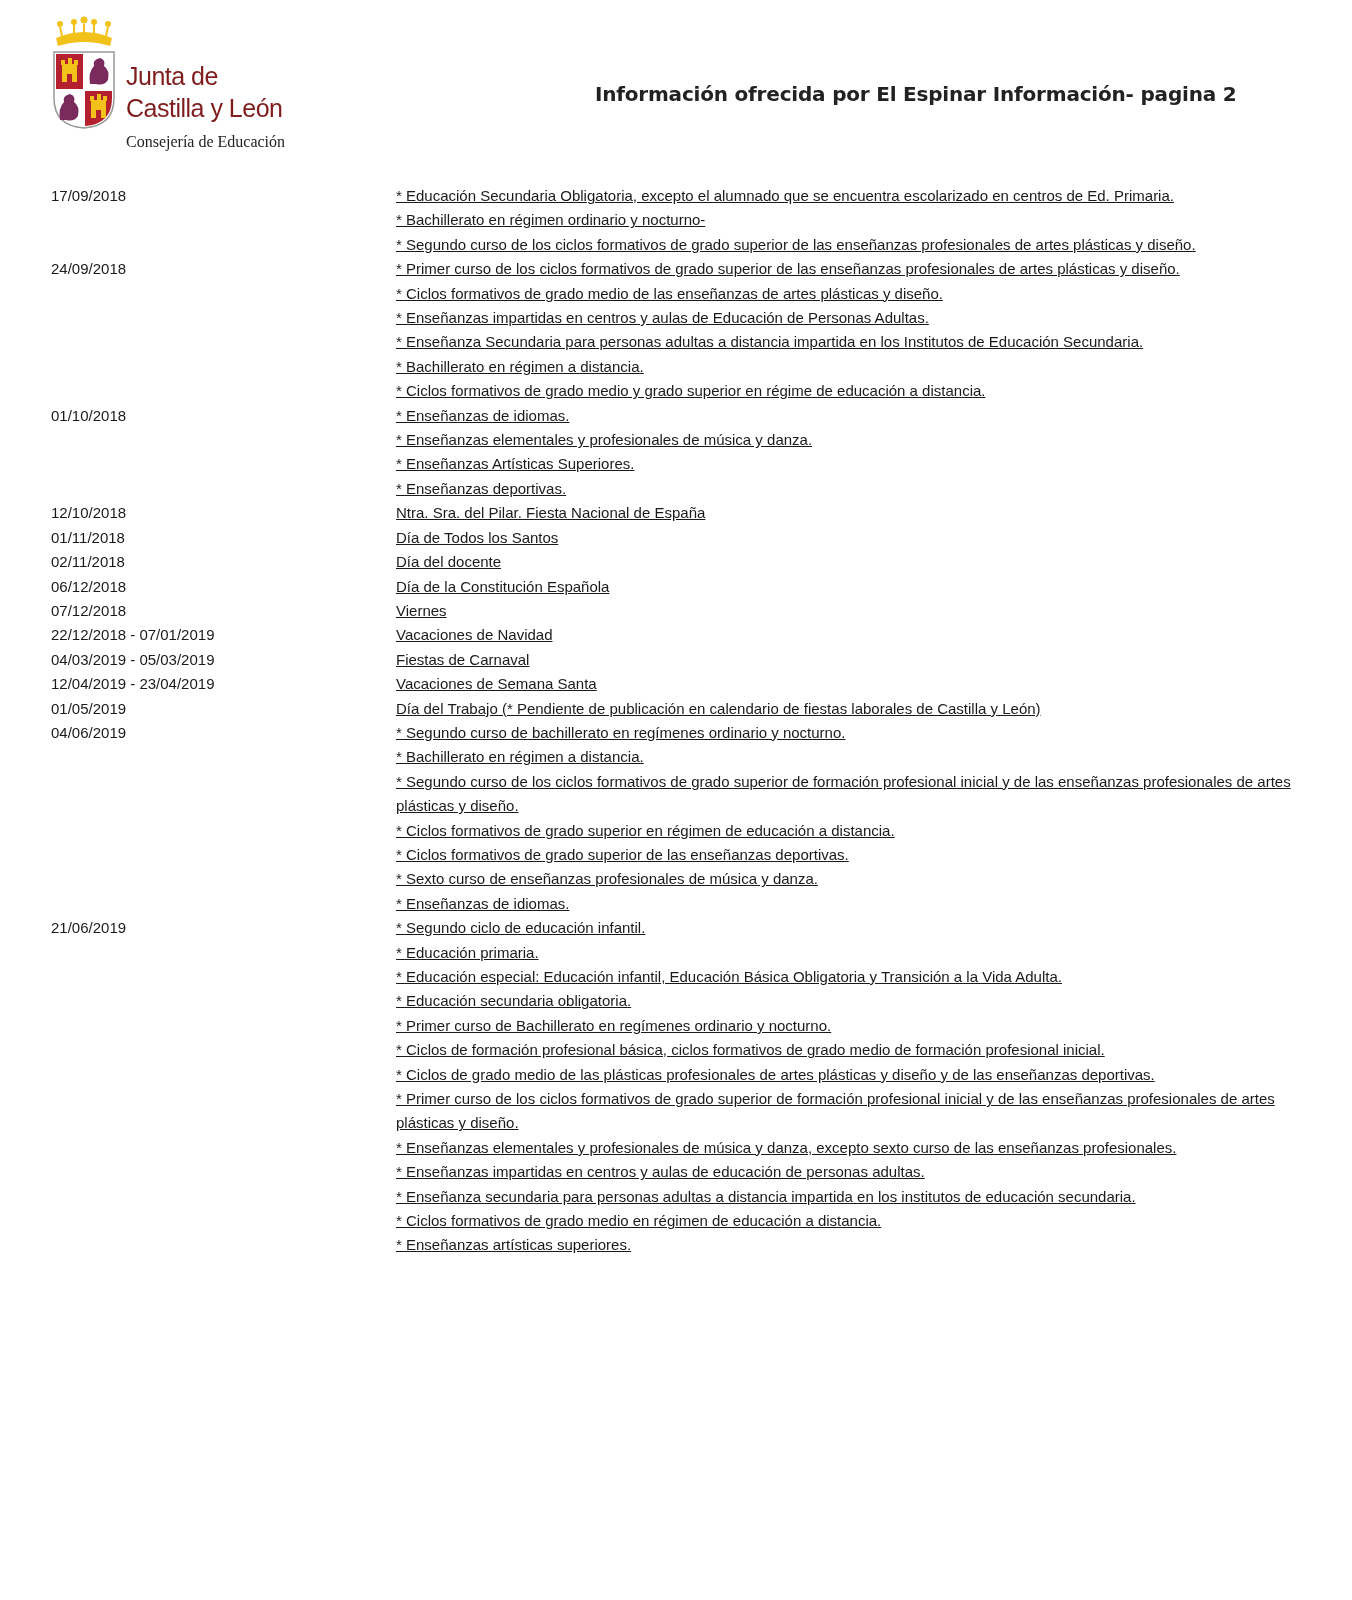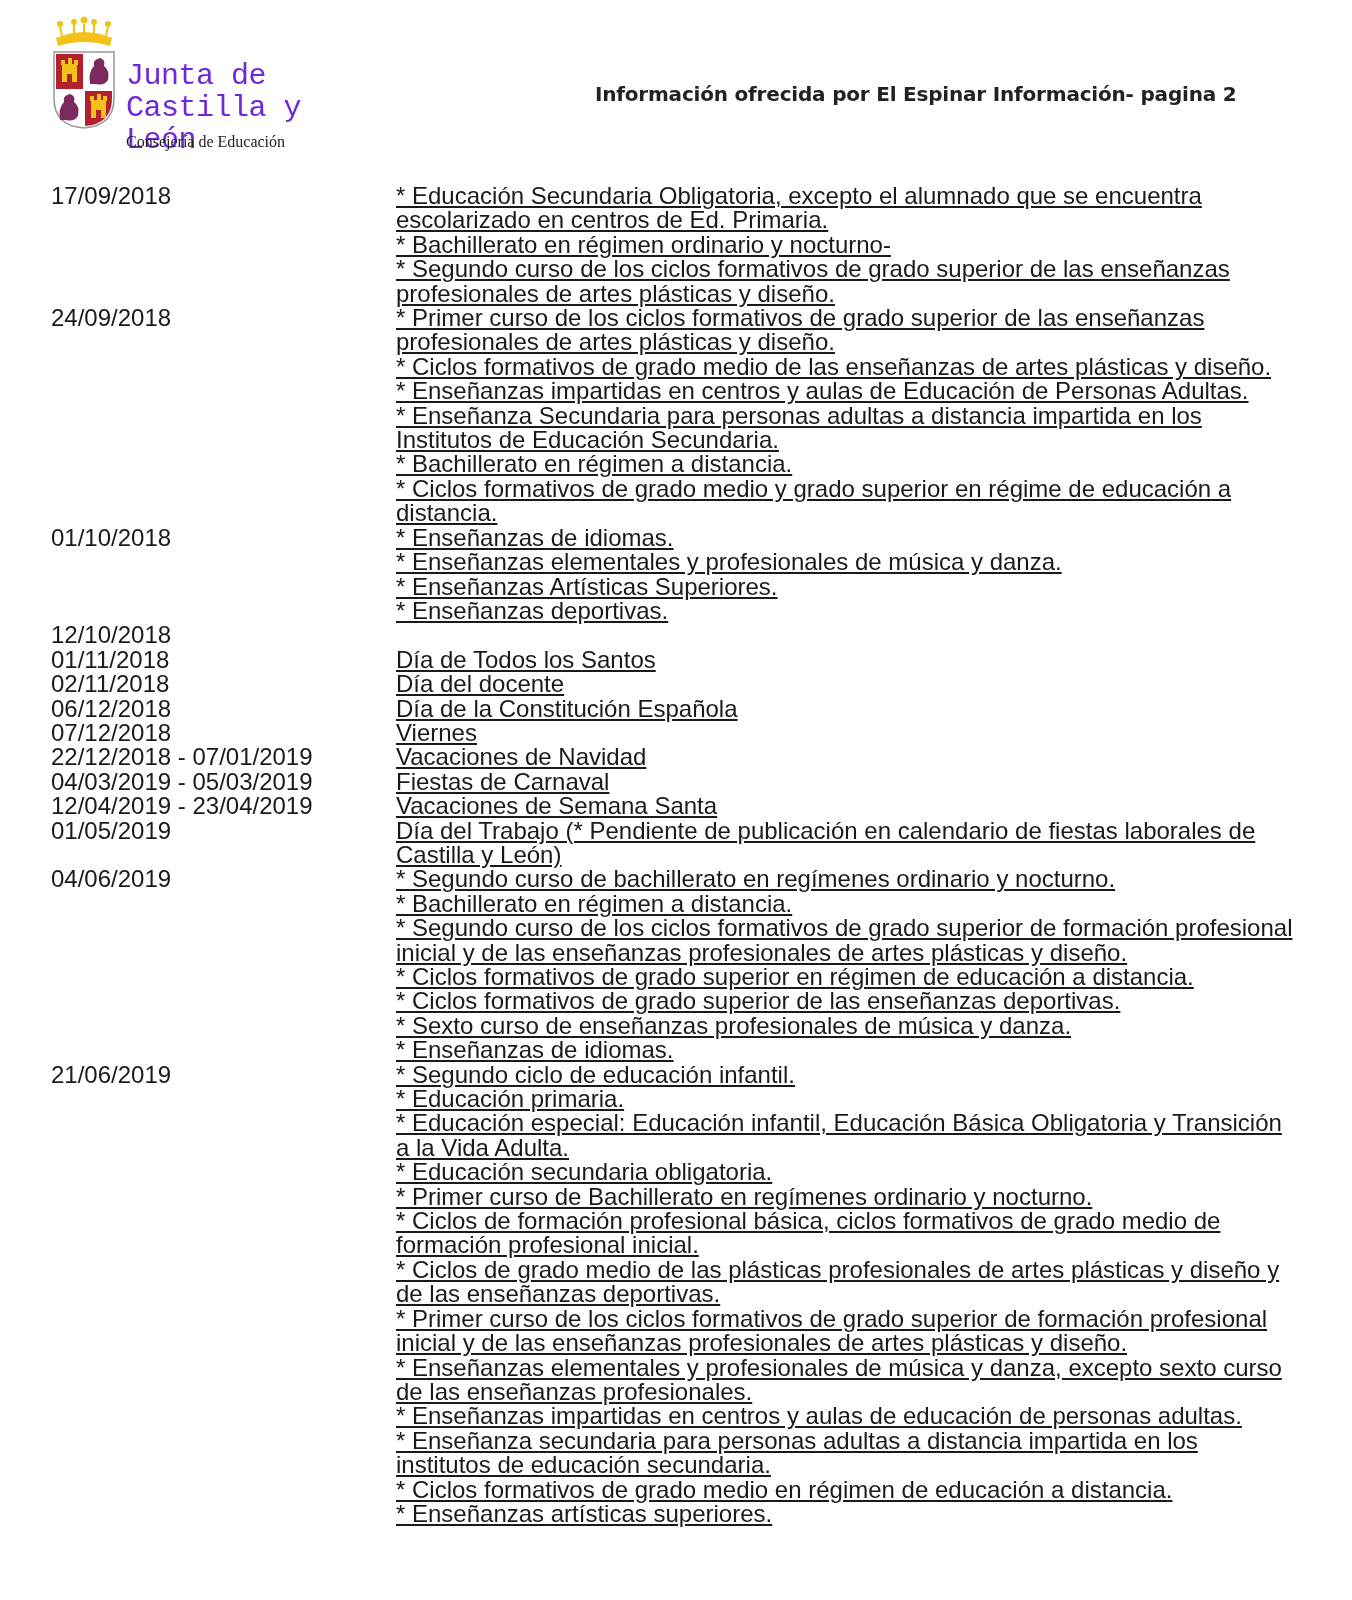--- a/index.html
+++ b/index.html
@@ -1,24 +1,24 @@
 <!DOCTYPE html>
 <html><head>
 <meta charset="utf-8">
 <style>
   html, body { margin: 0; padding: 0; background: #ffffff; }
   body { width: 1352px; height: 1600px; position: relative; overflow: hidden; color: #111; }
   .header { position: absolute; left: 0; top: 0; width: 1352px; height: 170px; }
   .logo { position: absolute; left: 52px; top: 16px; width: 320px; height: 145px; }
   .crown { position: absolute; left: 0; top: 0; width: 64px; height: 32px; }
   .shield { position: absolute; left: 0; top: 34px; width: 64px; height: 80px; }
-  .logo-title { position: absolute; left: 74px; top: 44px; font-family: Liberation Mono, monospace; font-size: 30px; line-height: 32px; font-weight: 500; color: #6d28d9; letter-spacing: -0.5px; }
+  .logo-title { position: absolute; left: 74px; top: 44px; font-family: Liberation Sans, sans-serif; font-size: 25px; line-height: 32px; font-weight: 500; color: #7f1d1d; letter-spacing: -0.5px; }
   .logo-sub { position: absolute; left: 74px; top: 117px; font-family: Liberation Serif, serif; font-size: 16px; color: #222; }
   .page-heading { position: absolute; left: 595px; top: 82px; font-family: "DejaVu Sans", sans-serif; font-weight: bold; font-size: 20px; color: #222; letter-spacing: -0.2px; }
-  .table { position: absolute; left: 51px; top: 184px; width: 1260px; font-family: "Liberation Sans", sans-serif; font-size: 24px; line-height: 24.4px; color: #1a1a1a; }
+  .table { position: absolute; left: 51px; top: 184px; width: 1260px; font-family: "Liberation Sans", sans-serif; font-size: 15px; line-height: 24.4px; color: #1a1a1a; }
   .row { display: flex; }
   .date { width: 345px; flex: none; white-space: nowrap; }
   .desc { width: 900px; flex: none; text-decoration: underline; }
   .desc div { margin: 0; }
 </style>
 </head>
 <body>
 
 <div class="header">
   <div class="logo">
@@ -81,20 +81,23 @@
       <div class="date">01/10/2018</div>
       <div class="desc">
         <div>* Enseñanzas de idiomas.</div>
         <div>* Enseñanzas elementales y profesionales de música y danza.</div>
         <div>* Enseñanzas Artísticas Superiores.</div>
         <div>* Enseñanzas deportivas.</div>
       </div>
     </div>
     <div class="row">
       <div class="date">12/10/2018</div>
+      <div class="desc">
+        <div>Ntra. Sra. del Pilar. Fiesta Nacional de España</div>
+      </div>
     </div>
     <div class="row">
       <div class="date">01/11/2018</div>
       <div class="desc">
         <div>Día de Todos los Santos</div>
       </div>
     </div>
     <div class="row">
       <div class="date">02/11/2018</div>
       <div class="desc">

